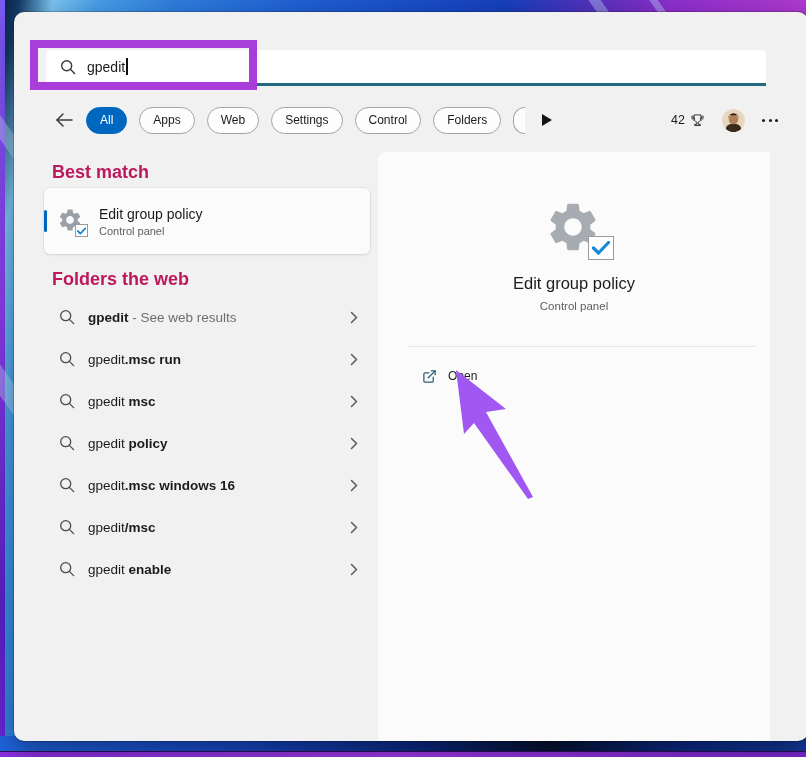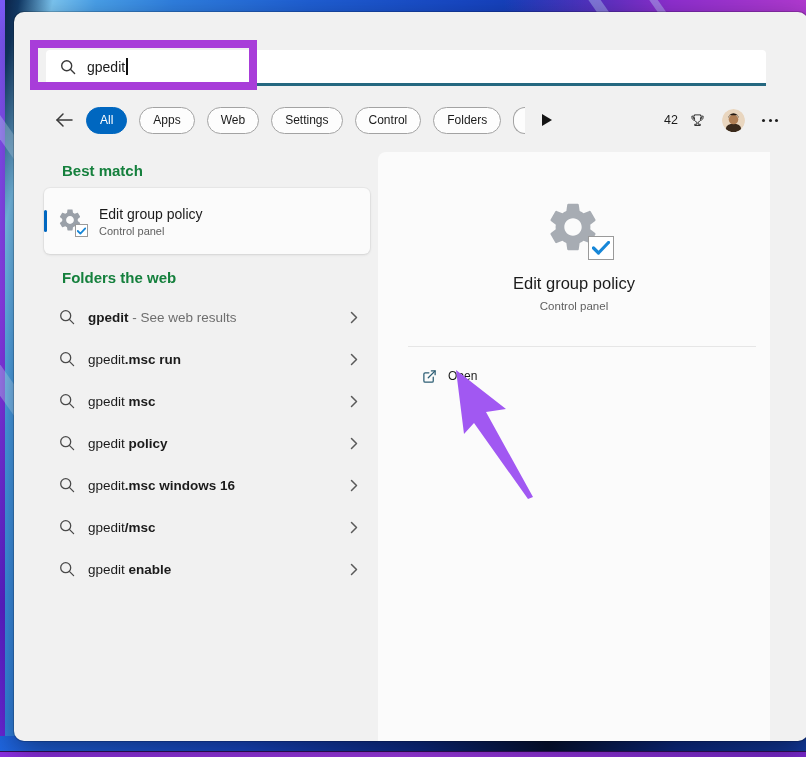--- a/index.html
+++ b/index.html
@@ -41,27 +41,27 @@
   .tabs{display:flex;align-items:center;gap:12px;}
   .pill{height:27px;display:flex;align-items:center;padding:0 13px;
     background:#fdfdfd;border:1px solid #a3a3a3;border-radius:14px;
     font-size:12px;box-sizing:border-box;white-space:nowrap;cursor:pointer;}
   .pill.selected{background:var(--accent,#0067c0);border-color:var(--accent,#0067c0);
     color:#fff;}
   .pill.cut{width:12px;padding:0;border-right:none;border-radius:14px 0 0 14px;margin-left:12px;}
   .play{width:0;height:0;border-left:10px solid #141414;border-top:6px solid transparent;
     border-bottom:6px solid transparent;margin-left:17px;cursor:pointer;}
   .right-cluster{margin-left:auto;margin-right:30px;display:flex;align-items:center;gap:17px;}
-  .rewards{display:flex;align-items:center;gap:12px;font-size:12.5px;cursor:pointer;}
+  .rewards{display:flex;align-items:center;gap:5px;font-size:12.5px;cursor:pointer;}
   .avatar{width:23px;height:23px;border-radius:50%;overflow:hidden;display:block;cursor:pointer;}
   .dots{display:flex;gap:3.5px;cursor:pointer;}
   .dots i{width:3px;height:3px;border-radius:50%;background:#1d1d1d;}
 
   
-  .sec-header{position:absolute;left:48px;font-size:15px;font-weight:700;color:#15803d;}
+  .sec-header{position:absolute;left:38px;font-size:18px;font-weight:700;color:#be185d;}
   .bm-header{top:150px;}
   .web-header{top:257px;}
   .bm-card{position:absolute;left:30px;top:176px;width:326px;height:66px;background:#fbfbfb;
     border-radius:6px;box-shadow:0 1px 3px rgba(0,0,0,.10),0 0 0 1px rgba(0,0,0,.03);
     display:flex;align-items:center;cursor:pointer;}
   .accent-bar{position:absolute;left:0px;top:22px;width:3px;height:22px;border-radius:2px;
     background:var(--accent,#0067c0);}
   .bm-icon{position:relative;width:28px;height:28px;margin-left:13px;flex:none;}
   .bm-texts{margin-left:14px;display:flex;flex-direction:column;gap:3px;}
   .bm-title{font-size:14px;color:#1b1b1b;}

